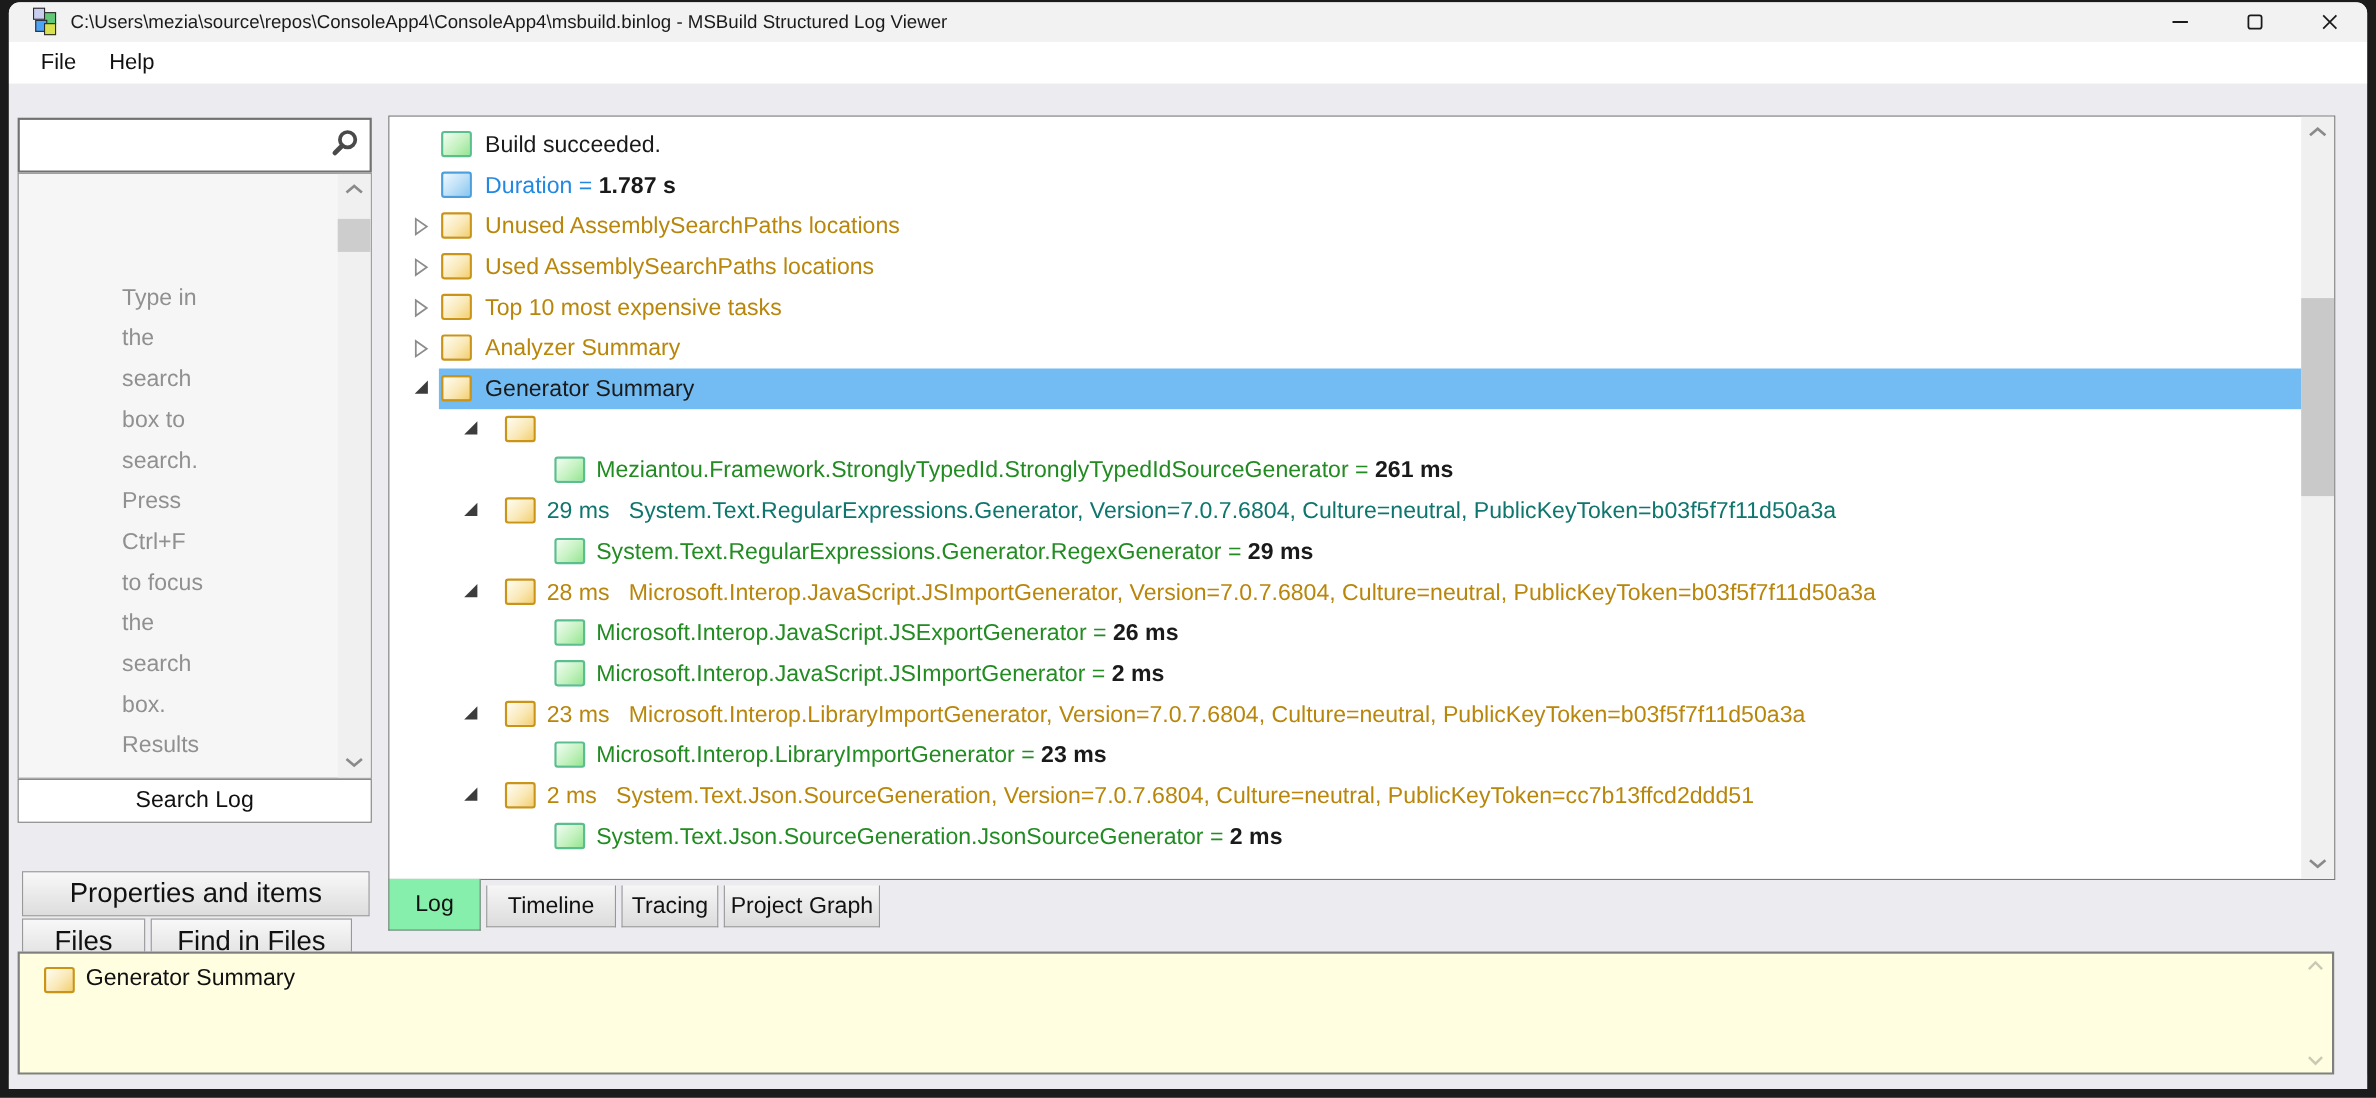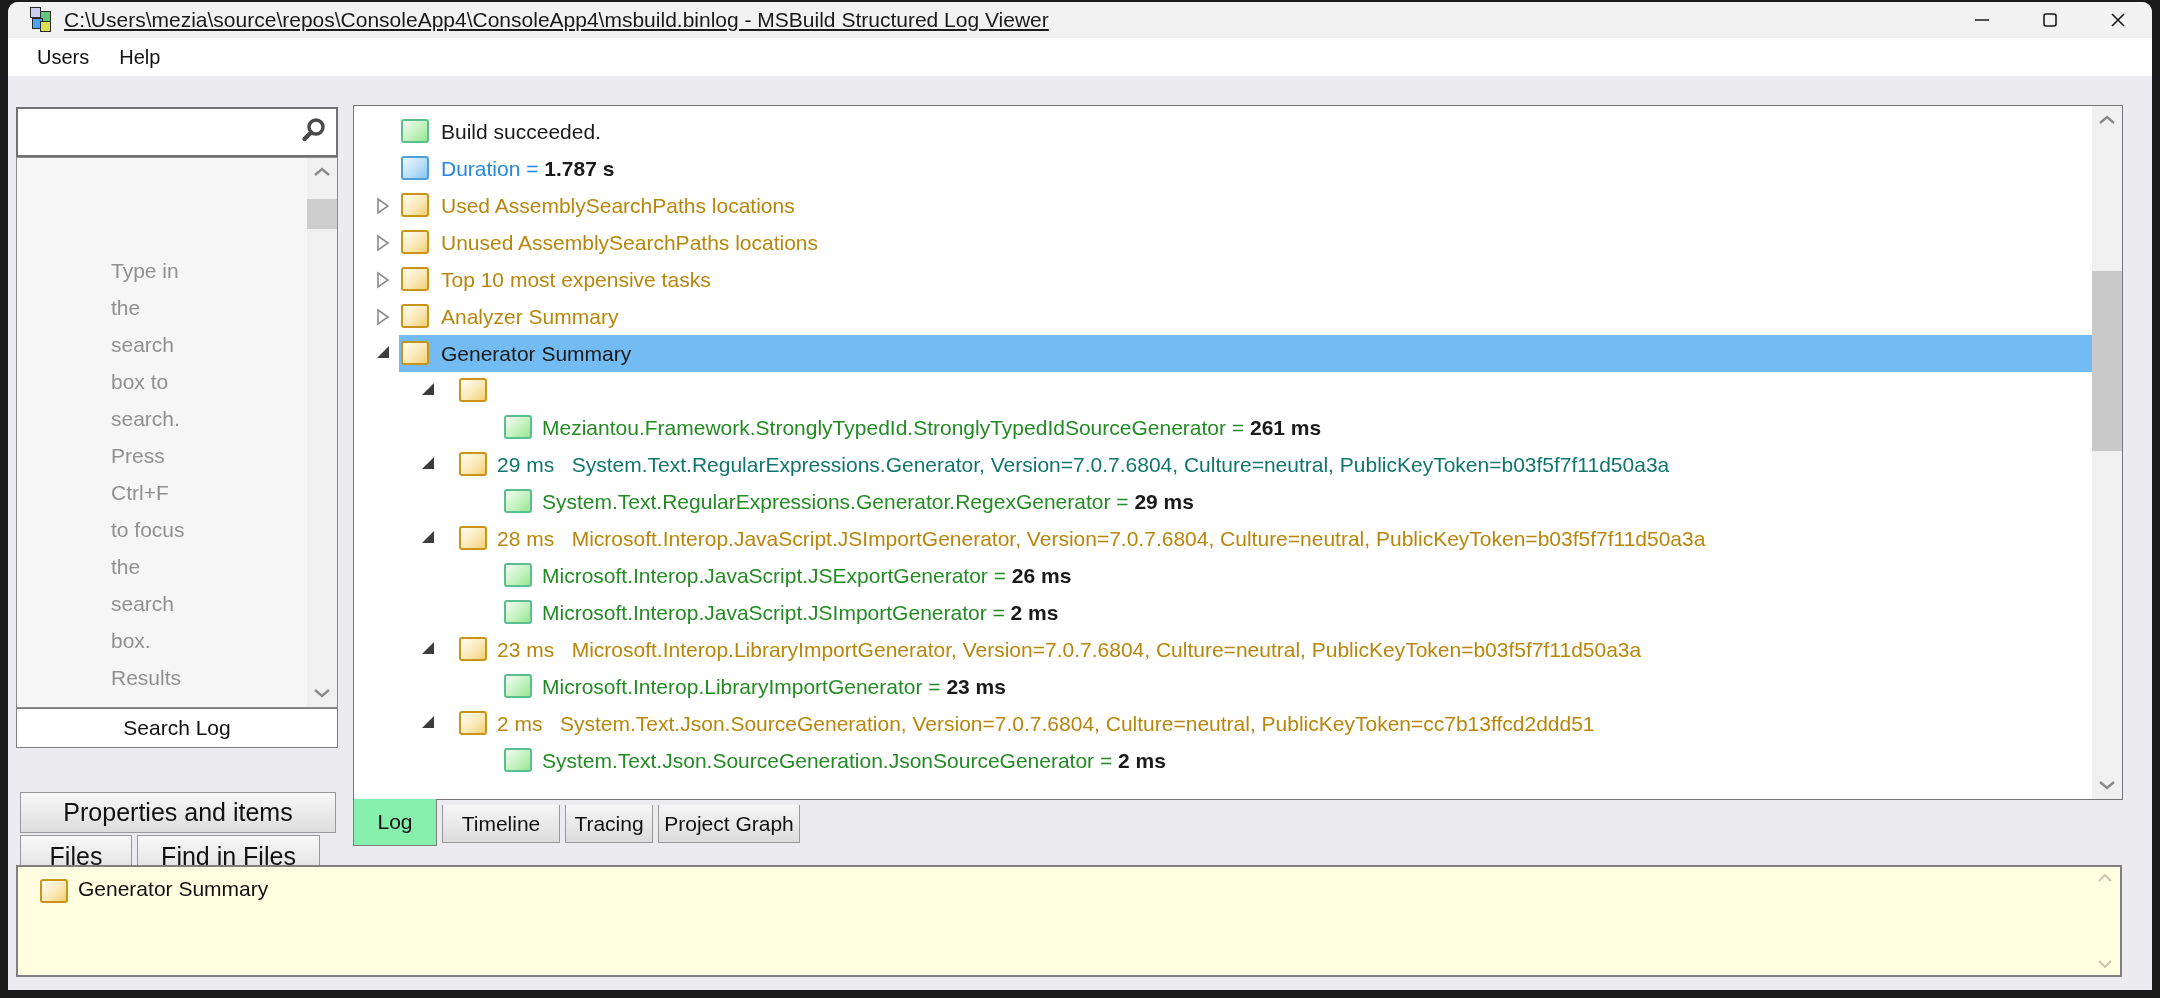--- a/index.html
+++ b/index.html
@@ -20,21 +20,21 @@
   .titlebar{
     position:absolute;left:0;top:0;width:100%;height:36px;
     background:#f2f2f2;display:flex;align-items:center;
   }
   .app-icon{position:relative;width:22px;height:22px;margin-left:22px;flex:none;}
   .app-icon .sq{position:absolute;width:9px;height:9px;border:1px solid #2b2b2b;}
   .app-icon .tl{left:0;top:-2px;background:#c9cdee;}
   .app-icon .tr{left:10px;top:2px;background:#62c877;}
   .app-icon .bl{left:2px;top:9px;background:#4da3f5;}
   .app-icon .br{left:10px;top:12px;background:#d9e24e;}
-  .title-text{margin-left:12px;font-size:21px;color:#1a1a1a;white-space:nowrap;text-decoration:underline;}
+  .title-text{margin-left:12px;font-size:17px;color:#1a1a1a;white-space:nowrap;}
   .win-controls{margin-left:auto;display:flex;height:100%;}
   .wc{width:68px;height:100%;display:flex;align-items:center;justify-content:center;}
   
   .menubar{
     position:absolute;left:0;top:36px;width:100%;height:38px;
     background:#ffffff;display:flex;align-items:center;padding-left:14px;box-sizing:border-box;
   }
   .menu-item{font-size:20px;color:#111;padding:4px 15px;cursor:default;}
   
   .searchbox{
@@ -134,21 +134,21 @@
       </div>
       <div class="wc">
         <svg width="18" height="18" viewBox="0 0 18 18">
             <path d="M3 3 L15 15 M15 3 L3 15" stroke="#1a1a1a" stroke-width="1.6"></path>
           </svg>
       </div>
     </div>
   </div>
 
   <div class="menubar" id="menubar">
-      <div class="menu-item">Users</div>
+      <div class="menu-item">File</div>
       <div class="menu-item">Help</div>
     </div>
 
   <div class="searchbox">
     <input value="" placeholder="" style="">
     <span class="mag">
       <svg width="26" height="26" viewBox="0 0 26 26">
         <circle cx="16" cy="10" r="7" fill="none" stroke="#4a4a4a" stroke-width="3.4"></circle>
         <line x1="11" y1="15.5" x2="4.5" y2="22" stroke="#4a4a4a" stroke-width="4.4" stroke-linecap="round"></line>
       </svg>
@@ -200,30 +200,30 @@
           <span class="nicon blue"></span>
           <span class="ttext"><span style="color: rgb(34, 136, 224);">Duration = </span><span style="color: rgb(26, 26, 26); font-weight: 600;">1.787 s</span></span>
         </div>
         <div class="trow lvl0">
           <span class="exp">
             <svg width="14" height="18" viewBox="0 0 14 18">
               <path d="M2 2 L12 9 L2 16 Z" fill="#fdfdfd" stroke="#8c8c8c" stroke-width="1.6"></path>
             </svg>
           </span>
           <span class="nicon folder"></span>
-          <span class="ttext"><span style="color: rgb(184, 134, 11);">Used AssemblySearchPaths locations</span></span>
+          <span class="ttext"><span style="color: rgb(184, 134, 11);">Unused AssemblySearchPaths locations</span></span>
         </div>
         <div class="trow lvl0">
           <span class="exp">
             <svg width="14" height="18" viewBox="0 0 14 18">
               <path d="M2 2 L12 9 L2 16 Z" fill="#fdfdfd" stroke="#8c8c8c" stroke-width="1.6"></path>
             </svg>
           </span>
           <span class="nicon folder"></span>
-          <span class="ttext"><span style="color: rgb(184, 134, 11);">Unused AssemblySearchPaths locations</span></span>
+          <span class="ttext"><span style="color: rgb(184, 134, 11);">Used AssemblySearchPaths locations</span></span>
         </div>
         <div class="trow lvl0">
           <span class="exp">
             <svg width="14" height="18" viewBox="0 0 14 18">
               <path d="M2 2 L12 9 L2 16 Z" fill="#fdfdfd" stroke="#8c8c8c" stroke-width="1.6"></path>
             </svg>
           </span>
           <span class="nicon folder"></span>
           <span class="ttext"><span style="color: rgb(184, 134, 11);">Top 10 most expensive tasks</span></span>
         </div>

